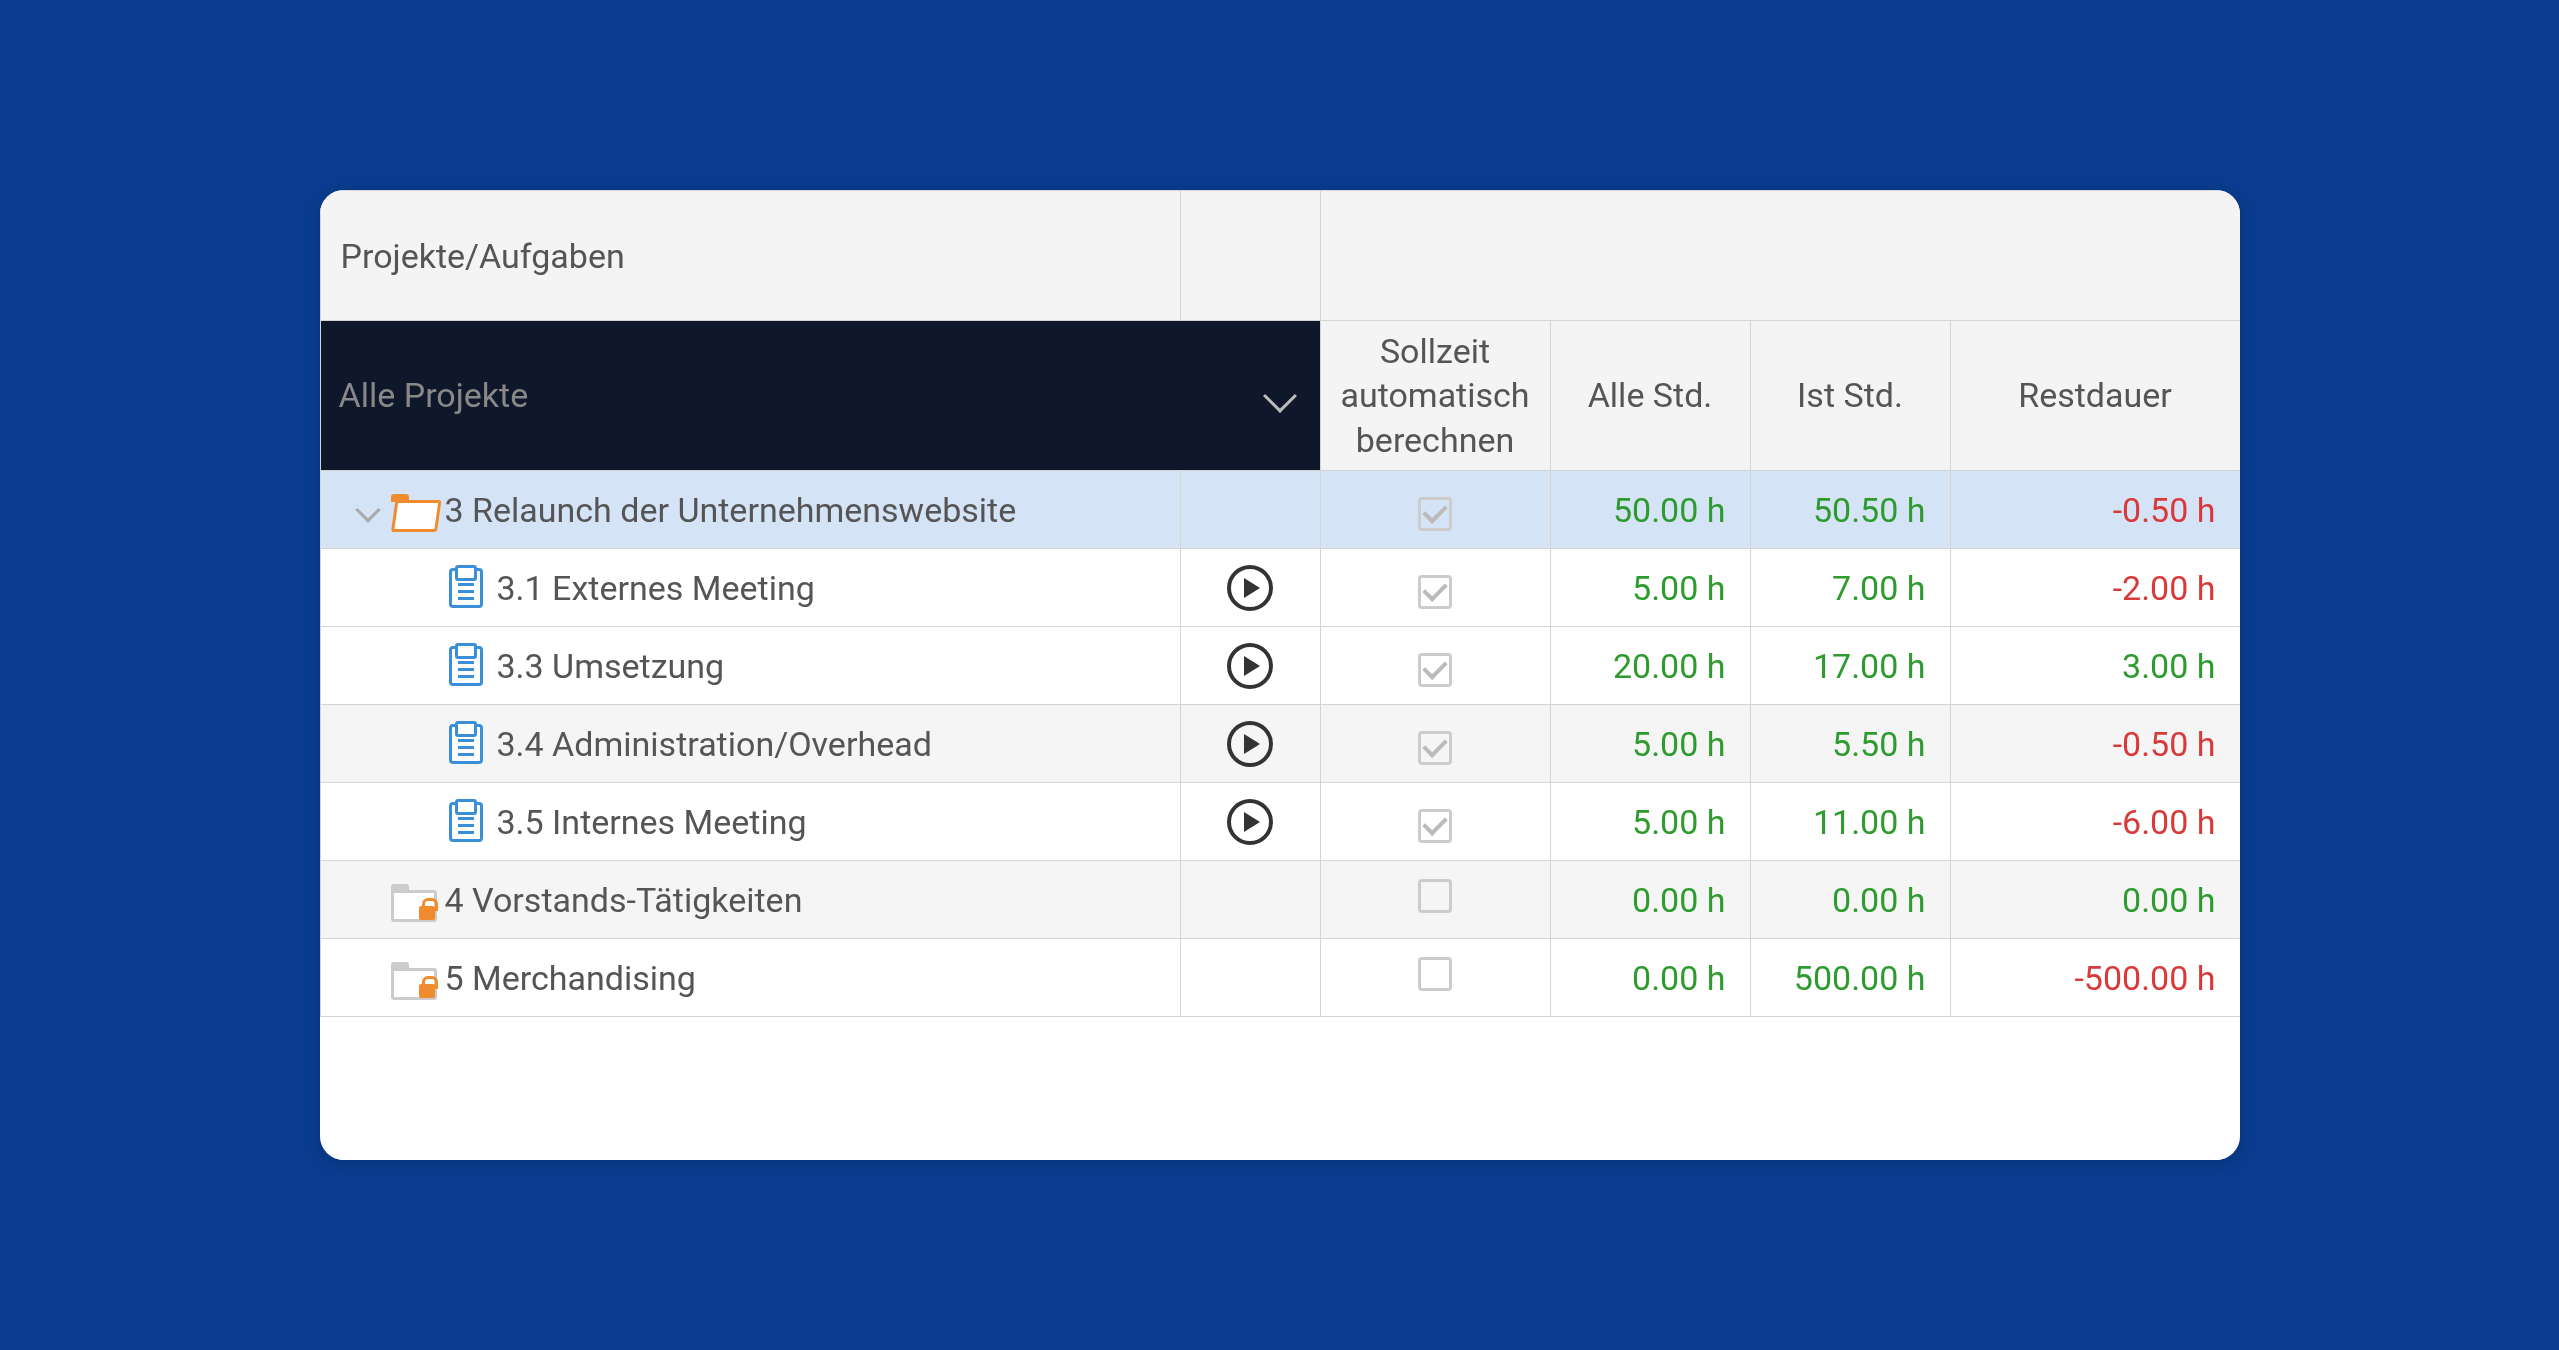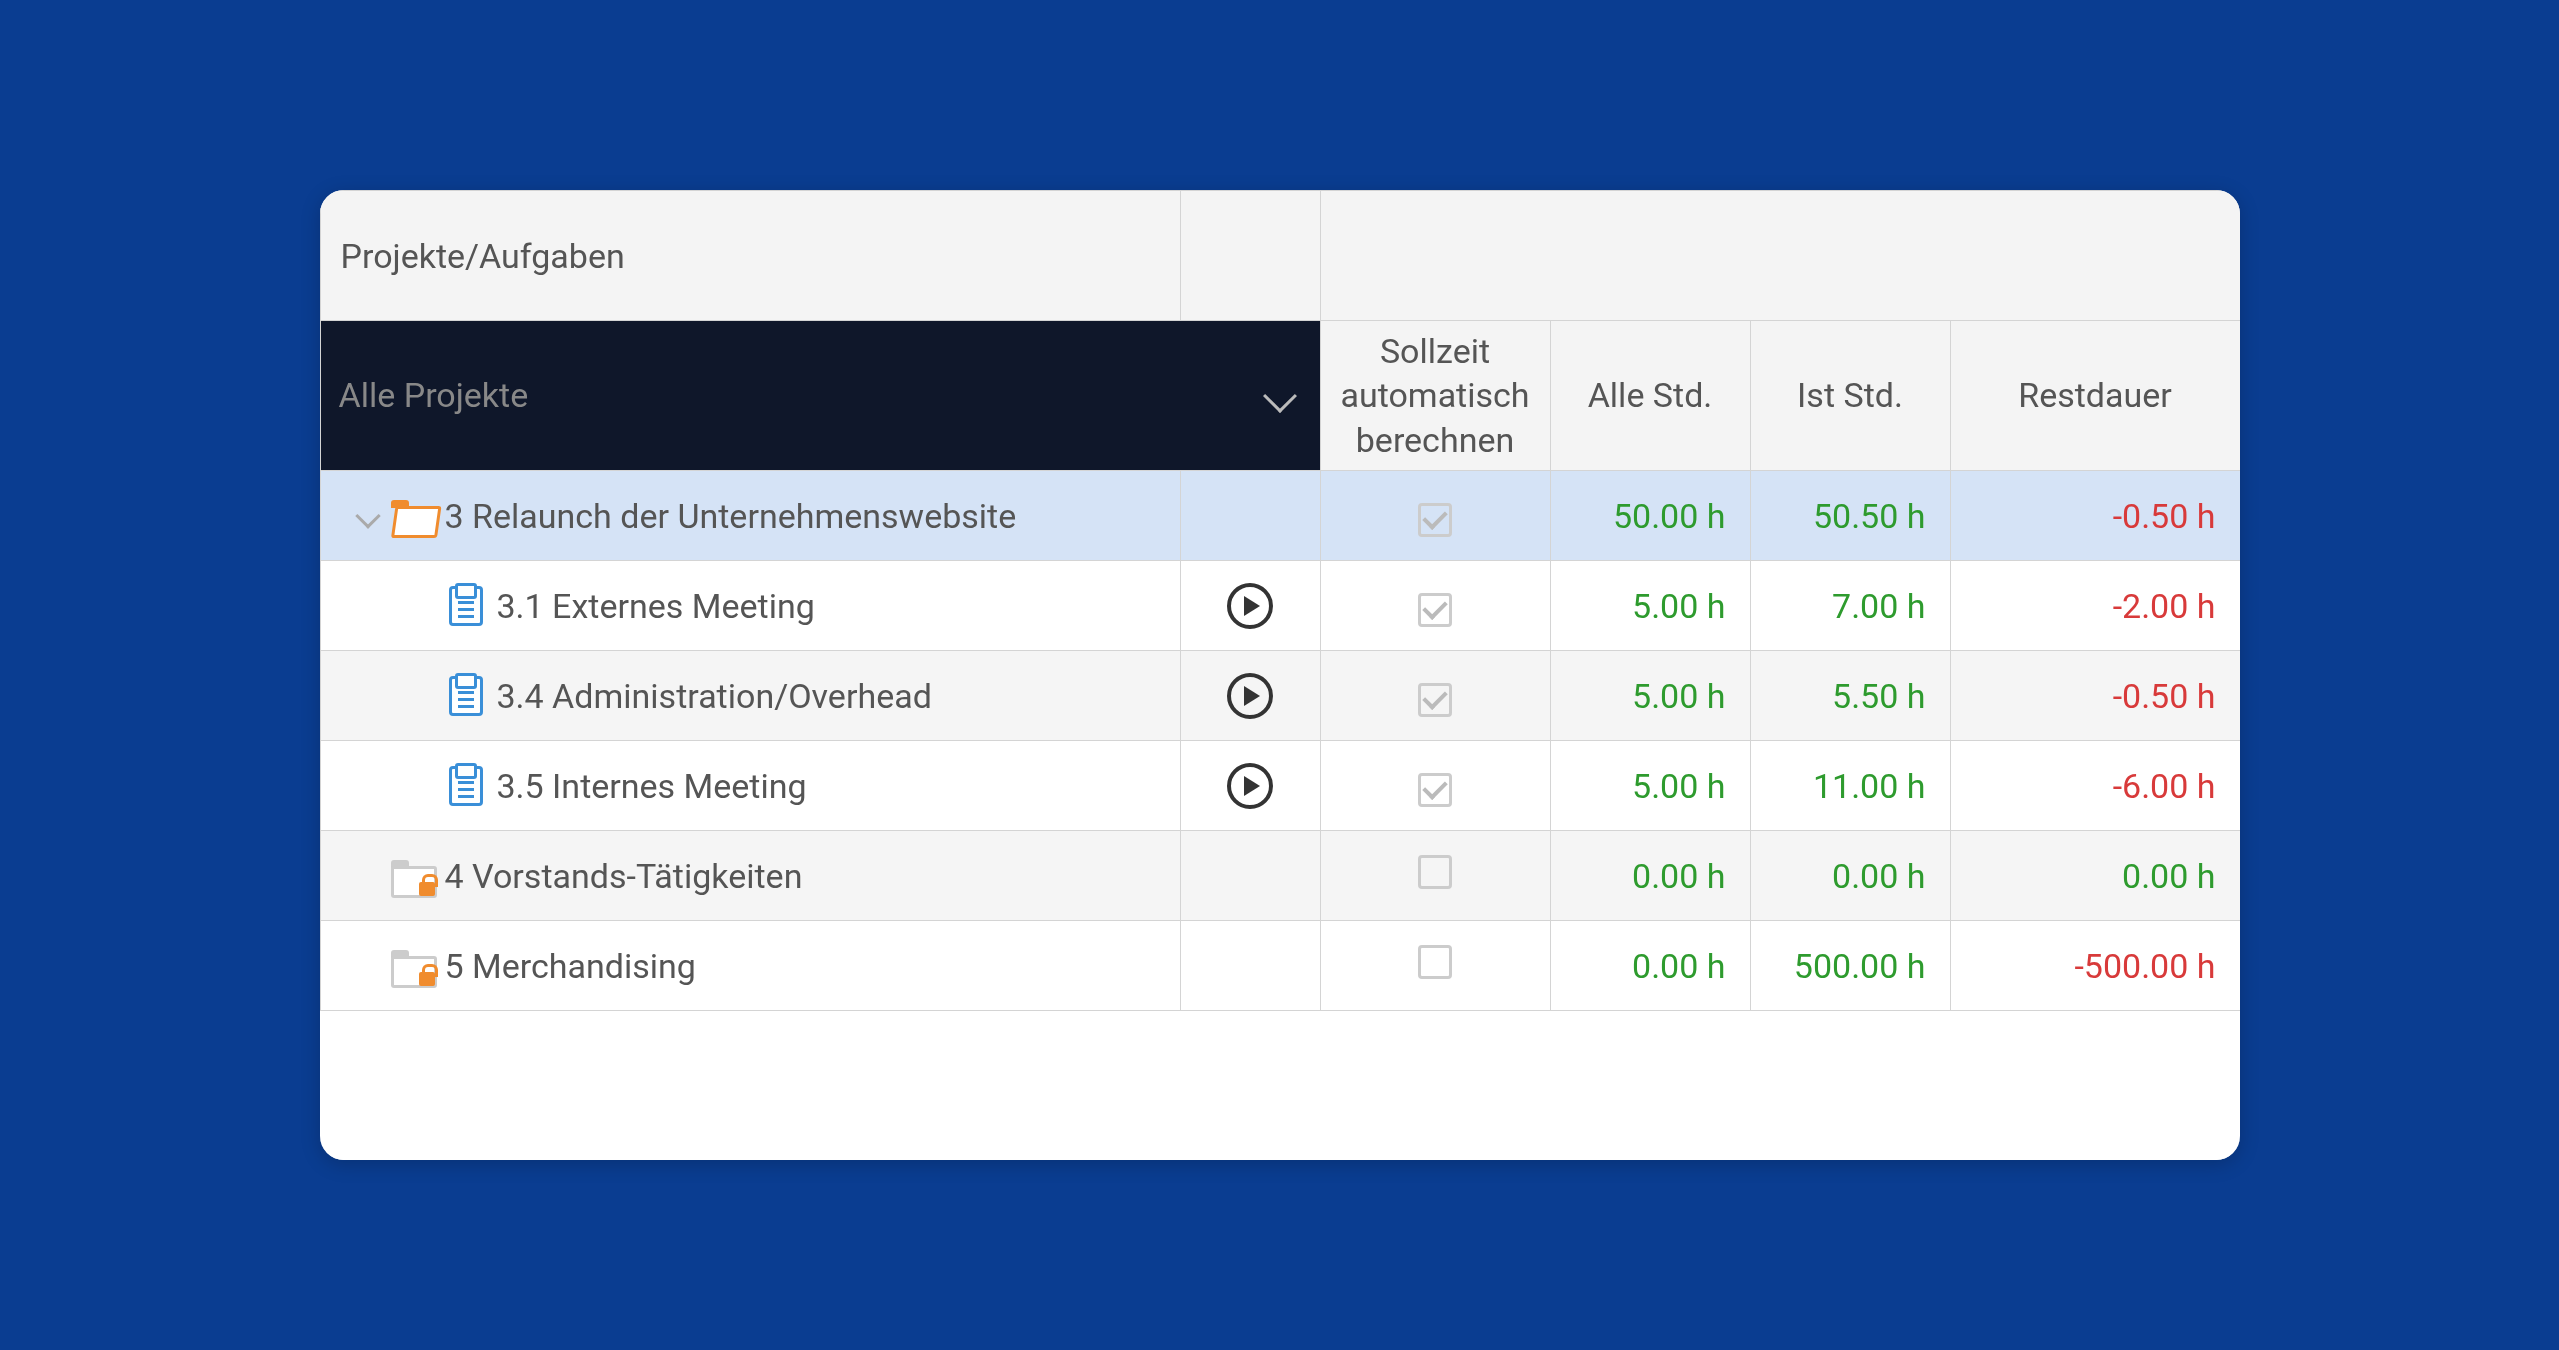--- a/index.html
+++ b/index.html
@@ -70,21 +70,21 @@
     color: #888;
     cursor: pointer;
   }
   .chev {
     width: 24px; height: 24px;
     border-right: 3px solid #bbb;
     border-bottom: 3px solid #bbb;
     transform: rotate(45deg);
     margin-right: 10px;
   }
-  tbody tr { height: 90px; }
+  tbody tr { height: 78px; }
   tbody tr.highlight td { background: #d5e3f6; }
   tbody tr.alt td { background: #f5f5f5; }
   td.name-cell { padding: 0 18px; }
   td.action-cell { text-align: center; }
   td.check-cell { text-align: center; }
   td.num-cell { text-align: right; padding-right: 24px; }
   .green { color: #2e9b2e; }
   .red { color: #d83a3a; }
 
   .row-inner {
@@ -250,20 +250,35 @@
             </div>
           </td>
           <td class="action-cell"><span class="play-ring">
               <span class="play-tri"></span>
             </span></td>
           <td class="check-cell"><span class="checkbox checked"></span></td>
           <td class="num-cell green">5.00 h</td>
           <td class="num-cell green">7.00 h</td>
           <td class="num-cell red">-2.00 h</td>
         </tr>
+        <tr>
+          <td class="name-cell">
+            <div class="row-inner indent-2">
+              <span class="icon clipboard"></span>
+              <span class="label">3.3 Umsetzung</span>
+            </div>
+          </td>
+          <td class="action-cell"><span class="play-ring">
+              <span class="play-tri"></span>
+            </span></td>
+          <td class="check-cell"><span class="checkbox checked"></span></td>
+          <td class="num-cell green">20.00 h</td>
+          <td class="num-cell green">17.00 h</td>
+          <td class="num-cell green">3.00 h</td>
+        </tr>
         <tr class="alt">
           <td class="name-cell">
             <div class="row-inner indent-2">
               <span class="icon clipboard"></span>
               <span class="label">3.4 Administration/Overhead</span>
             </div>
           </td>
           <td class="action-cell"><span class="play-ring">
               <span class="play-tri"></span>
             </span></td>

